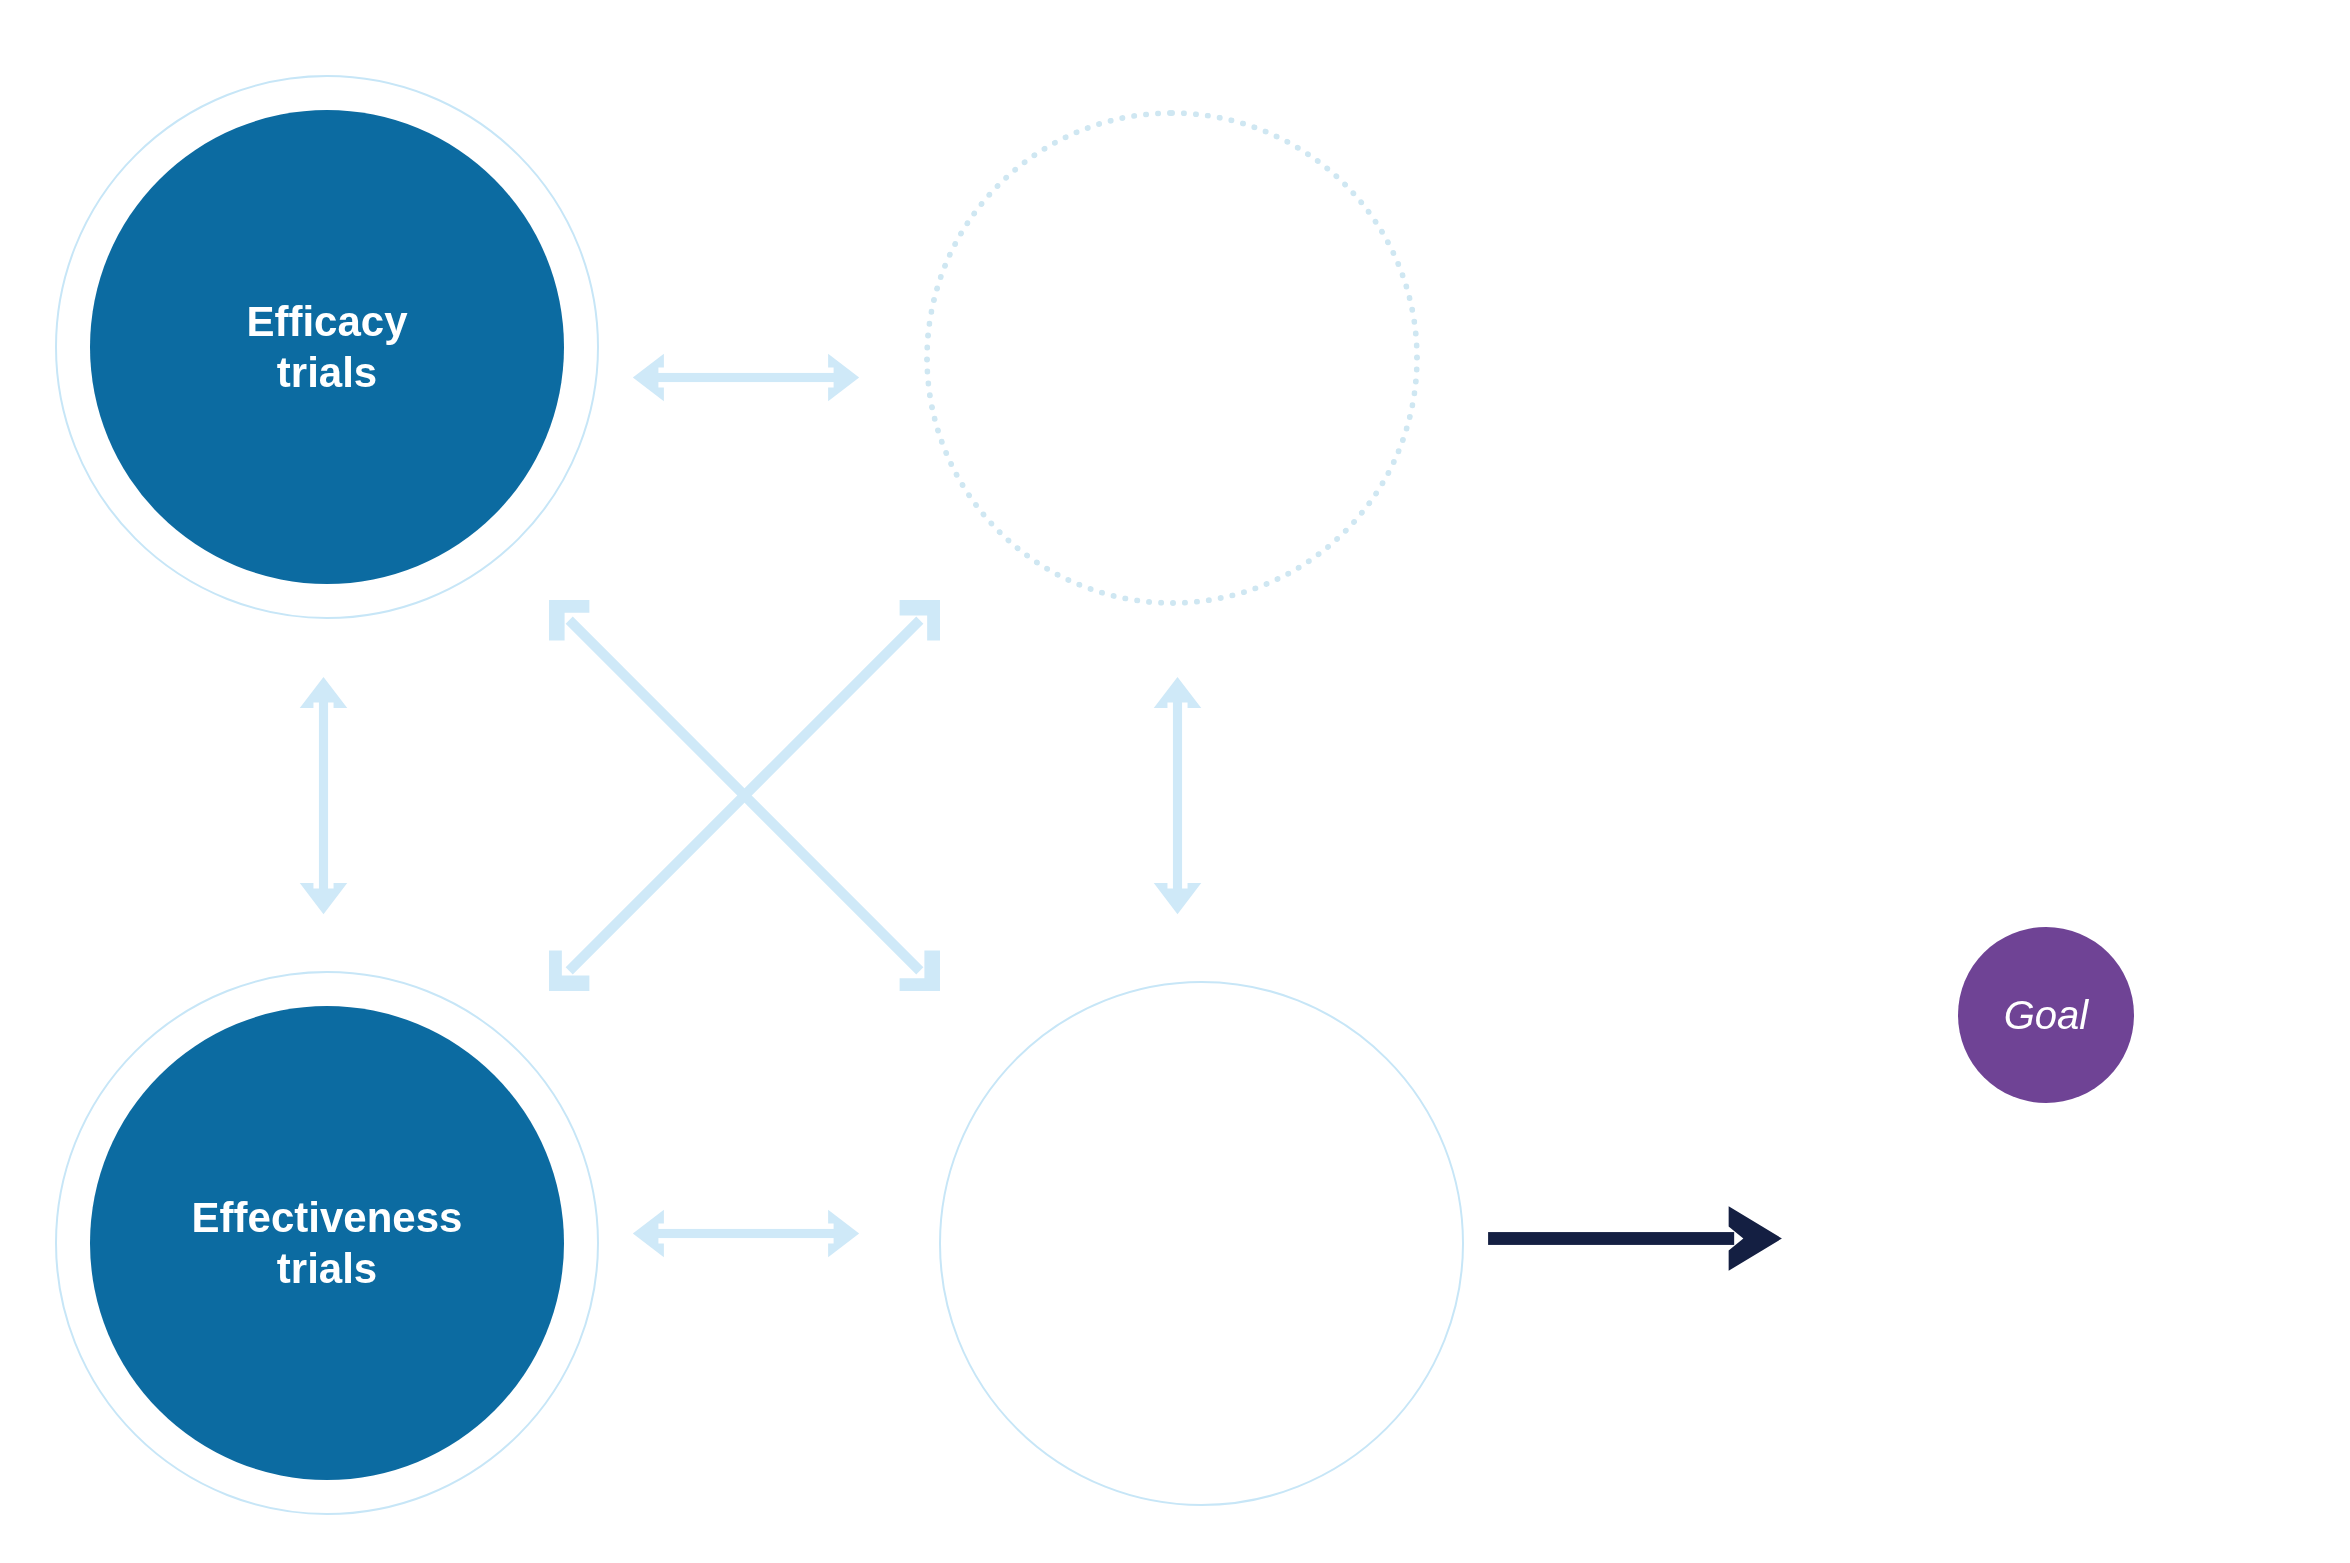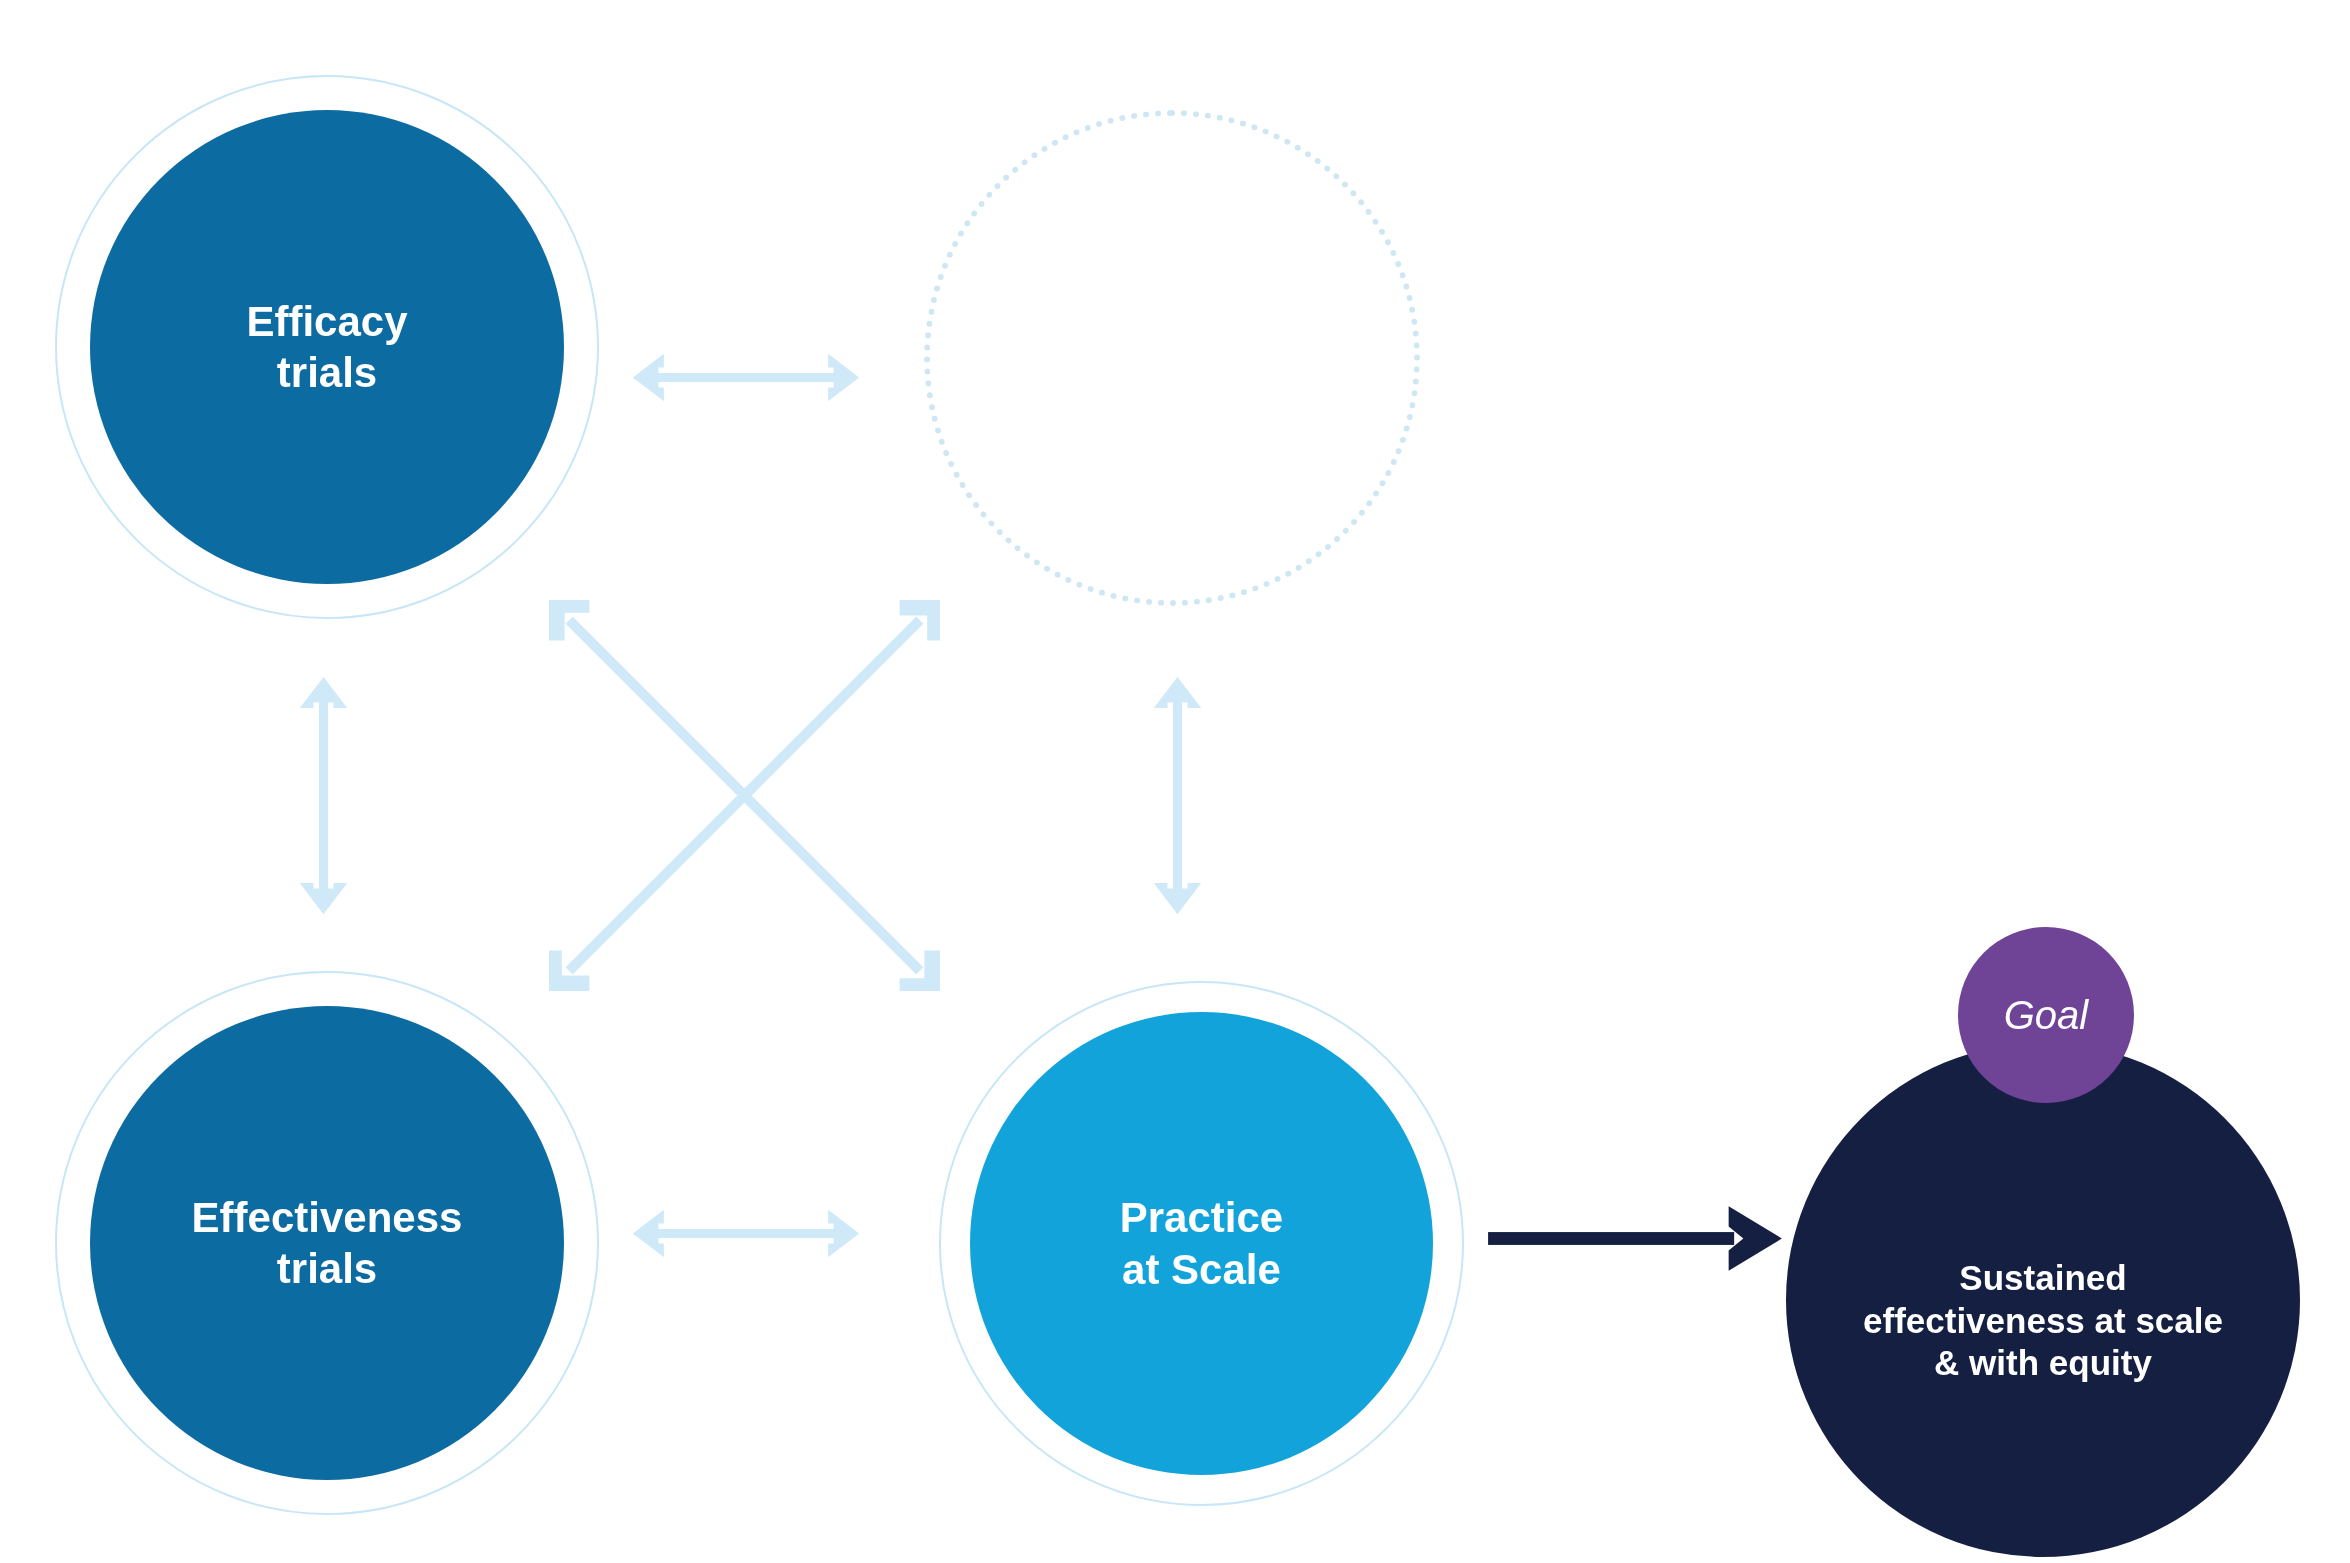--- a/index.html
+++ b/index.html
@@ -96,34 +96,21 @@
 
   <div class="ring ring-solid" id="ring-effective"></div>
   <div class="node" id="node-effective">
     <div>
       <span>Effectiveness</span><br>
       <span>trials</span>
     </div>
   </div>
 
   <div class="ring ring-solid" id="ring-practice"></div>
-  <div class="node" id="node-practice">
-    <div>
-      <span>Practice</span><br>
-      <span>at Scale</span>
-    </div>
-  </div>
 
-  <div class="node" id="node-goal">
-    <div class="goal-text">
-      <span>Sustained</span><br>
-      <span>effectiveness at scale</span><br>
-      <span>&amp; with equity</span>
-    </div>
-  </div>
   <div class="node" id="badge-goal">
     <span>Goal</span>
   </div>
 
   <svg class="arrow" id="arrow-top-h" viewBox="0 0 248 80">
     <g fill="#cfe9f8">
       <rect x="24" y="35" width="200" height="10"></rect>
       <polygon points="0,40 34,14 34,29 28,29 28,51 34,51 34,66"></polygon>
       <polygon points="248,40 214,14 214,29 220,29 220,51 214,51 214,66"></polygon>
     </g>

